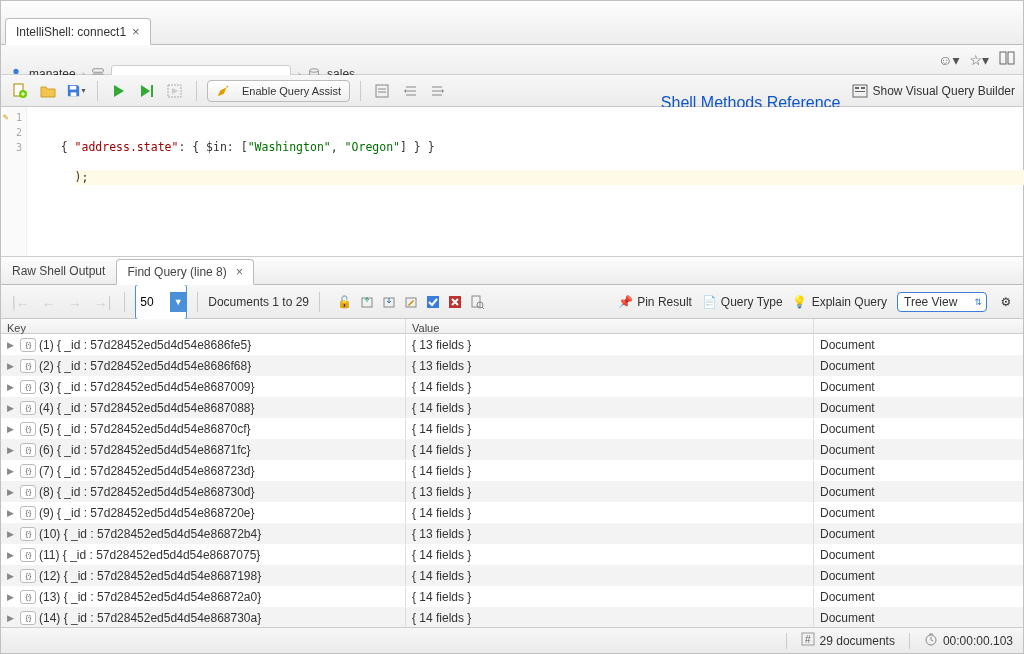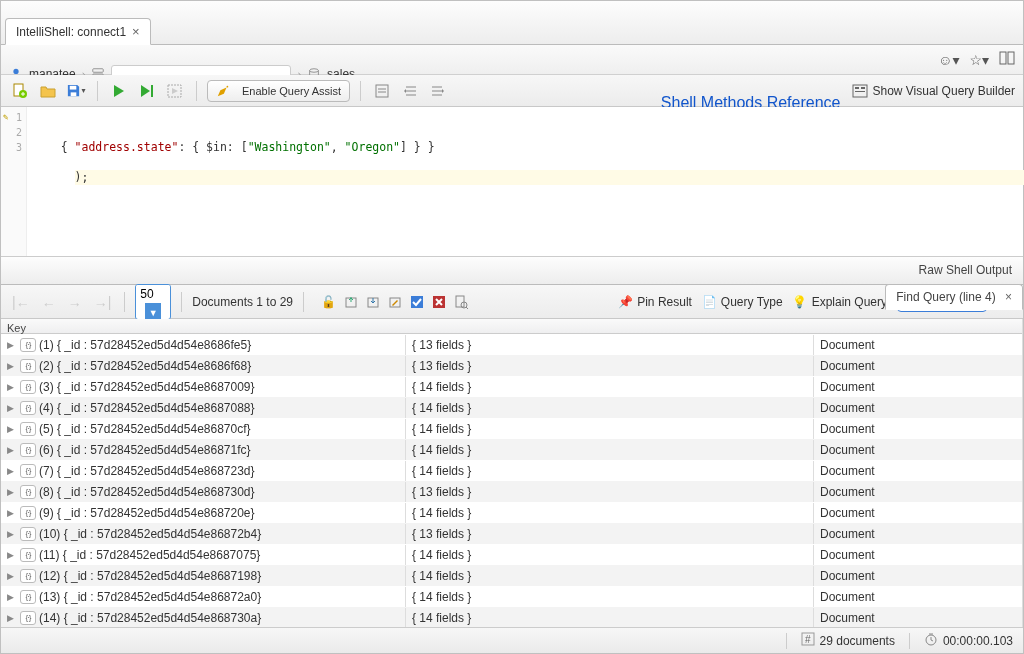--- a/index.html
+++ b/index.html
@@ -36,44 +36,44 @@
 .gutter .ln { text-align: right; padding-right: 4px; color: #aaa; line-height: 15px; font-size: 10px; position:relative;}
 .gutter .ln.marked::before { content: "✎"; position: absolute; left: 2px; color: #c0a000; font-size: 9px; }
 .code { flex: 1; padding: 3px 6px; line-height: 15px; white-space: pre; }
 .code .find { color: #000; }
 .kw { color: #5c2699; }
 .prop { color: #a00000; }
 .str { color: #007000; }
 .highlight-line { background: #fffbe6; display: inline-block; width: 100%; }
 
 
-.result-tabs { display: flex; background: linear-gradient(#fdfdfd, #ededed); border-bottom: 1px solid #bbb; height: 28px; align-items: flex-end; flex-direction: column; }
+.result-tabs { display: flex; background: linear-gradient(#fdfdfd, #ededed); border-bottom: 1px solid #bbb; height: 28px; align-items: flex-end; }
 .rtab { padding: 5px 10px; border: 1px solid transparent; color: #444; font-size: 12px; cursor: pointer; }
 .rtab.active { background: #fff; border: 1px solid #bbb; border-bottom: 1px solid #fff; border-radius: 4px 4px 0 0; position:relative; top:1px;}
 .rtab .close { margin-left: 6px; color: #666; }
 
 
 .result-toolbar { display: flex; align-items: center; justify-content: space-between; padding: 4px 8px; background: linear-gradient(#f7f7f7, #ececec); border-bottom: 1px solid #c8c8c8; height: 34px; }
 .rt-left { display: flex; align-items: center; gap: 6px; }
 .nav-arrow { color: #999; font-size: 14px; padding: 0 3px; cursor: pointer; }
 .nav-arrow.dis { color: #ccc; }
-.page-select { border: 1px solid #4a90d9; border-radius: 3px; background: #fff; display: inline-flex; align-items: center; height: 36px; overflow:hidden;flex-direction:column; }
+.page-select { border: 1px solid #4a90d9; border-radius: 3px; background: #fff; display: inline-flex; align-items: center; height: 36px; overflow:hidden; }
 .page-select input { border: none; width: 34px; padding: 2px 4px; font-size: 12px; outline: none; }
 .page-select .dd { background: #4a90d9; color: #fff; width: 16px; text-align: center; font-size: 9px; line-height: 20px; }
 .doc-range { font-size: 12px; color: #333; text-align: center; }
 .rt-icons { display: flex; align-items: center; gap: 4px; margin-left: 6px; }
 .micon { width: 18px; height: 18px; display:inline-flex; align-items:center; justify-content:center; font-size:12px; cursor:pointer; }
 .rt-right { display: flex; align-items: center; gap: 10px; }
 .rt-label { display: inline-flex; align-items: center; gap: 4px; font-size: 12px; cursor: pointer; }
 .view-select { border: 1px solid #3b7dd8; border-radius: 4px; background: #fff; display: inline-flex; align-items: center; height: 20px; padding: 0 4px 0 6px; gap: 6px; font-size: 12px; min-width: 90px; justify-content: space-between; }
 .view-select .dd { color: #3b7dd8; font-size: 9px; }
 
 
 .grid { flex: 1; overflow-y: auto; background: #fff; }
-.grid-header { display: flex; background: linear-gradient(#fafafa, #efeff0); border-bottom: 1px solid #ccc; height: 15px; font-size: 11px; color: #444; flex-direction: column; }
+.grid-header { display: flex; background: linear-gradient(#fafafa, #efeff0); border-bottom: 1px solid #ccc; height: 15px; font-size: 11px; color: #444; }
 .col-key { flex: 0 0 405px; padding: 3px 6px; border-right: 1px solid #ddd; }
 .col-val { flex: 0 0 408px; padding: 3px 6px; border-right: 1px solid #ddd; }
 .col-type { flex: 1; padding: 3px 6px; }
 .grid-body {}
 .row { display: flex; height: 21px; align-items: center; font-size: 12px; }
 .row:nth-child(odd) { background: #fff; }
 .row:nth-child(even) { background: #f3f3f3; }
 .row .col-key { display: flex; align-items: center; gap: 3px; }
 .tri { color: #888; font-size: 9px; width: 10px; }
 .braceicon { display: inline-flex; border: 1px solid #bbb; border-radius: 3px; width: 16px; height: 14px; align-items:center; justify-content:center; font-size: 8px; background:#fff; color:#666; letter-spacing:-1px;}
@@ -223,21 +223,21 @@
     </div>
     <div class="code">
       <div><span>    { </span><span class="prop">"address.state"</span><span>: { $in: [</span><span class="str">"Washington"</span><span>, </span><span class="str">"Oregon"</span><span>] } }</span></div>
       <div class="highlight-line"><span>);</span></div>
     </div>
   </div>
 
   <div class="result-tabs">
     <div class="rtab"><span>Raw Shell Output</span></div>
     <div class="rtab active">
-      <span>Find Query (line 4)</span>
+      <span>Find Query (line 8)</span>
       <span class="close">×</span>
     </div>
   </div>
 
   <div class="result-toolbar">
     <div class="rt-left">
       <span class="nav-arrow dis">|←</span>
       <span class="nav-arrow dis">←</span>
       <span class="nav-arrow dis">→</span>
       <span class="nav-arrow dis">→|</span>

